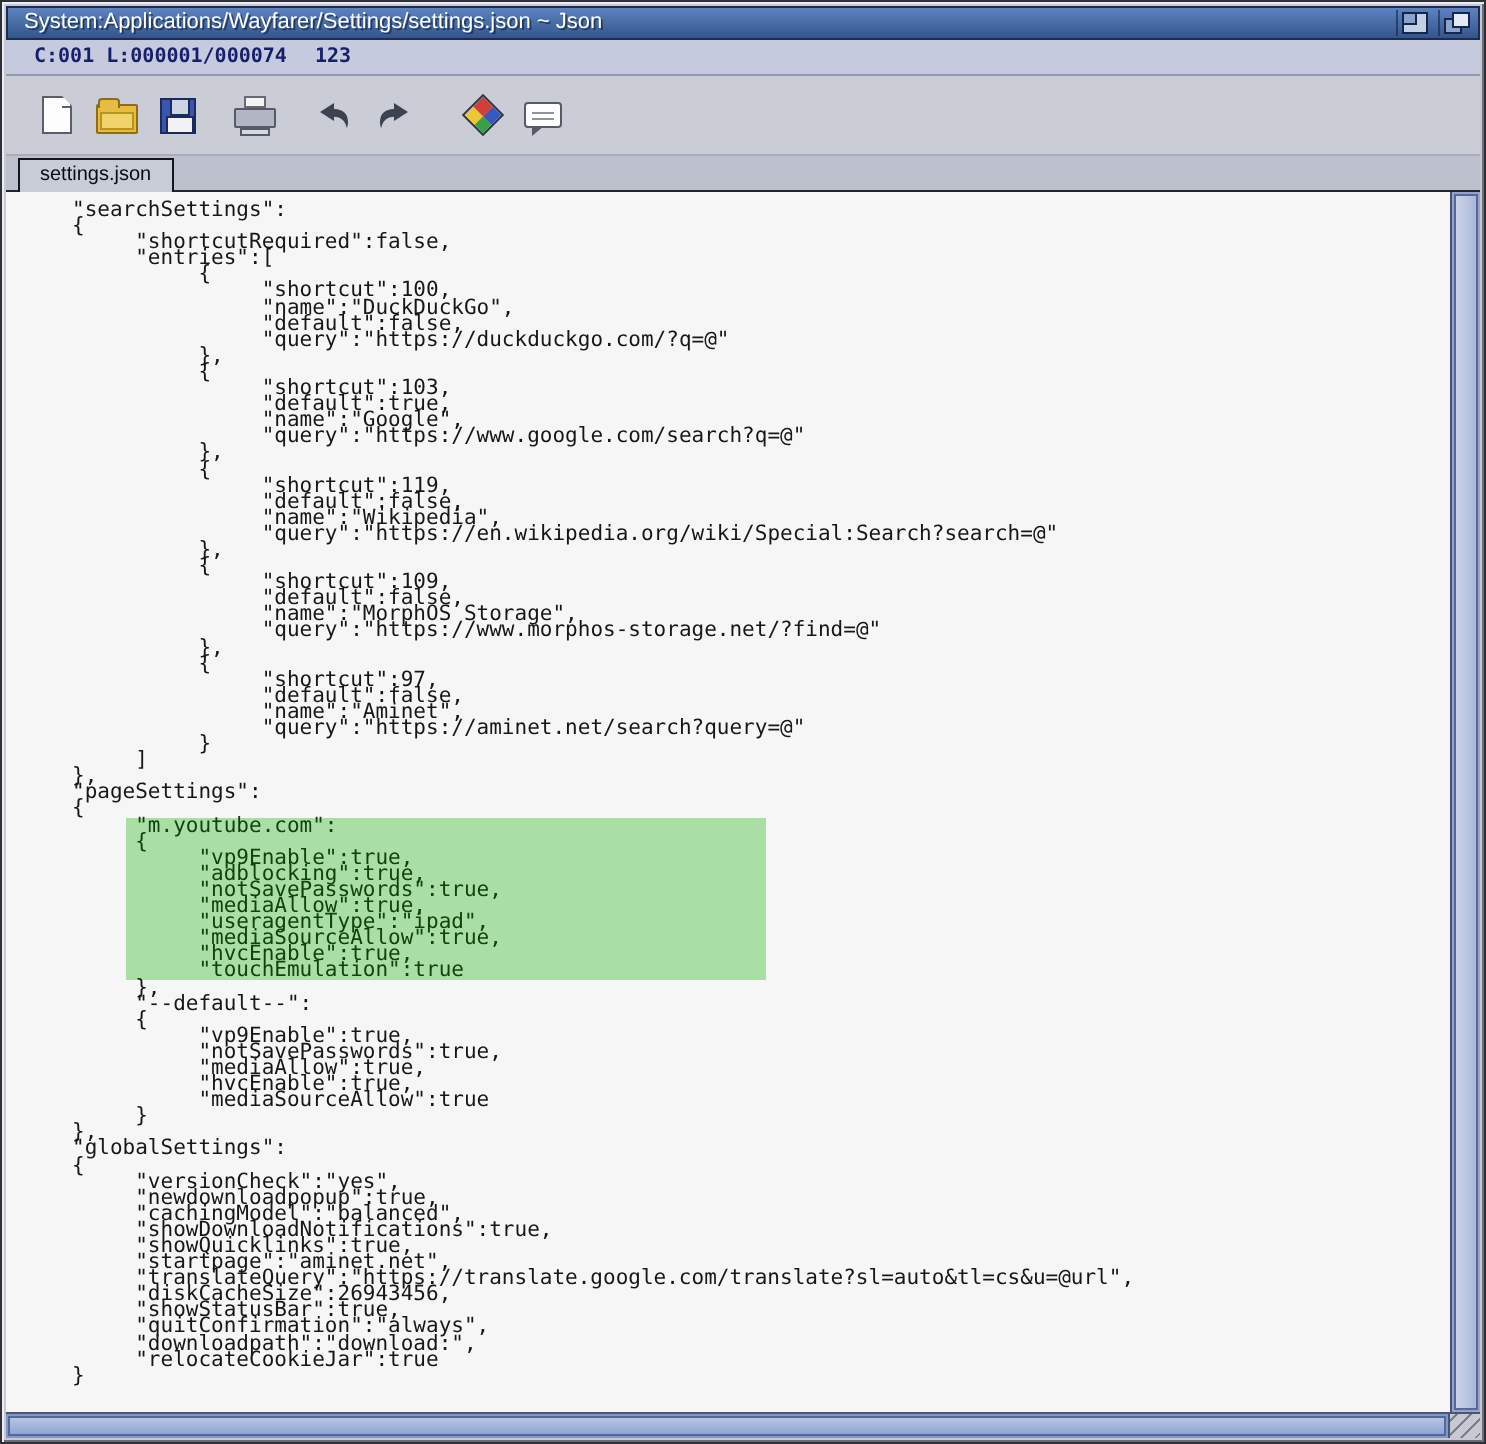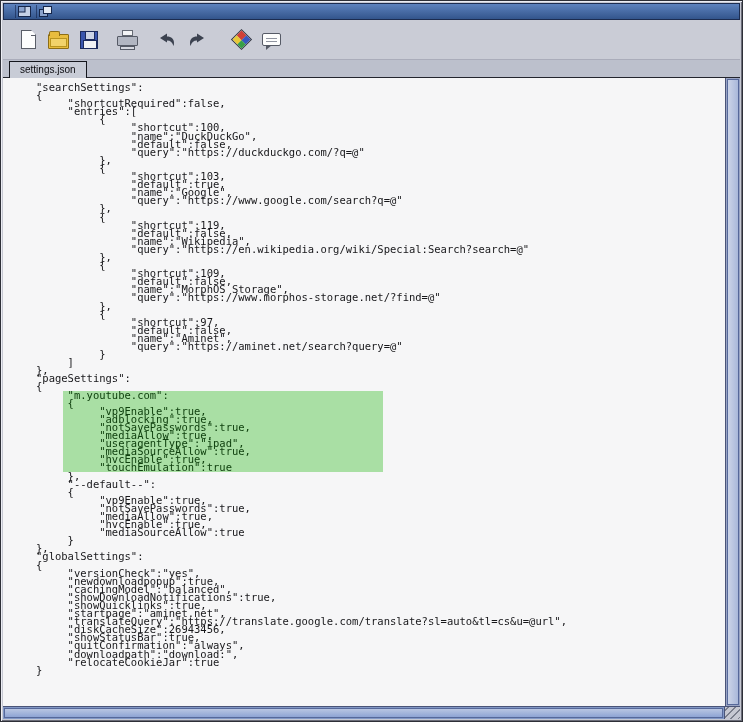--- a/index.html
+++ b/index.html
@@ -138,34 +138,39 @@
     cursor:nwse-resize;
     background-image:repeating-linear-gradient(135deg,transparent 0 2px,#7a7e8c 2px 3px,transparent 3px 5px);
   }
 </style>
 </head>
 <body>
 
 <div class="window">
 
   <div class="titlebar">
+    <div class="title-text">System:Applications/Wayfarer/Settings/settings.json ~ Json</div>
     <div class="title-gadget">
       <svg width="13" height="11" viewBox="0 0 13 11">
         <rect x="0.5" y="0.5" width="12" height="10" fill="#c4d0e6" stroke="#16264a"></rect>
         <rect x="0.5" y="0.5" width="6.5" height="5.5" fill="#8aa2cc" stroke="#16264a"></rect>
       </svg>
     </div>
     <div class="title-gadget">
       <svg width="13" height="11" viewBox="0 0 13 11">
         <rect x="0.5" y="3.5" width="8" height="7" fill="#8aa2cc" stroke="#16264a"></rect>
         <rect x="4.5" y="0.5" width="8" height="7" fill="#e4eaf4" stroke="#16264a"></rect>
       </svg>
     </div>
   </div>
 
+  <div class="statusbar">
+    <span>C:001 L:000001/000074</span>
+    <span class="status-extra">123</span>
+  </div>
 
   <div class="toolbar">
     <div class="tool-btn">
       <div class="ic-page"></div>
     </div>
     <div class="tool-btn">
       <div class="ic-folder"></div>
     </div>
     <div class="tool-btn gap-s">
       <div class="ic-floppy"></div>

